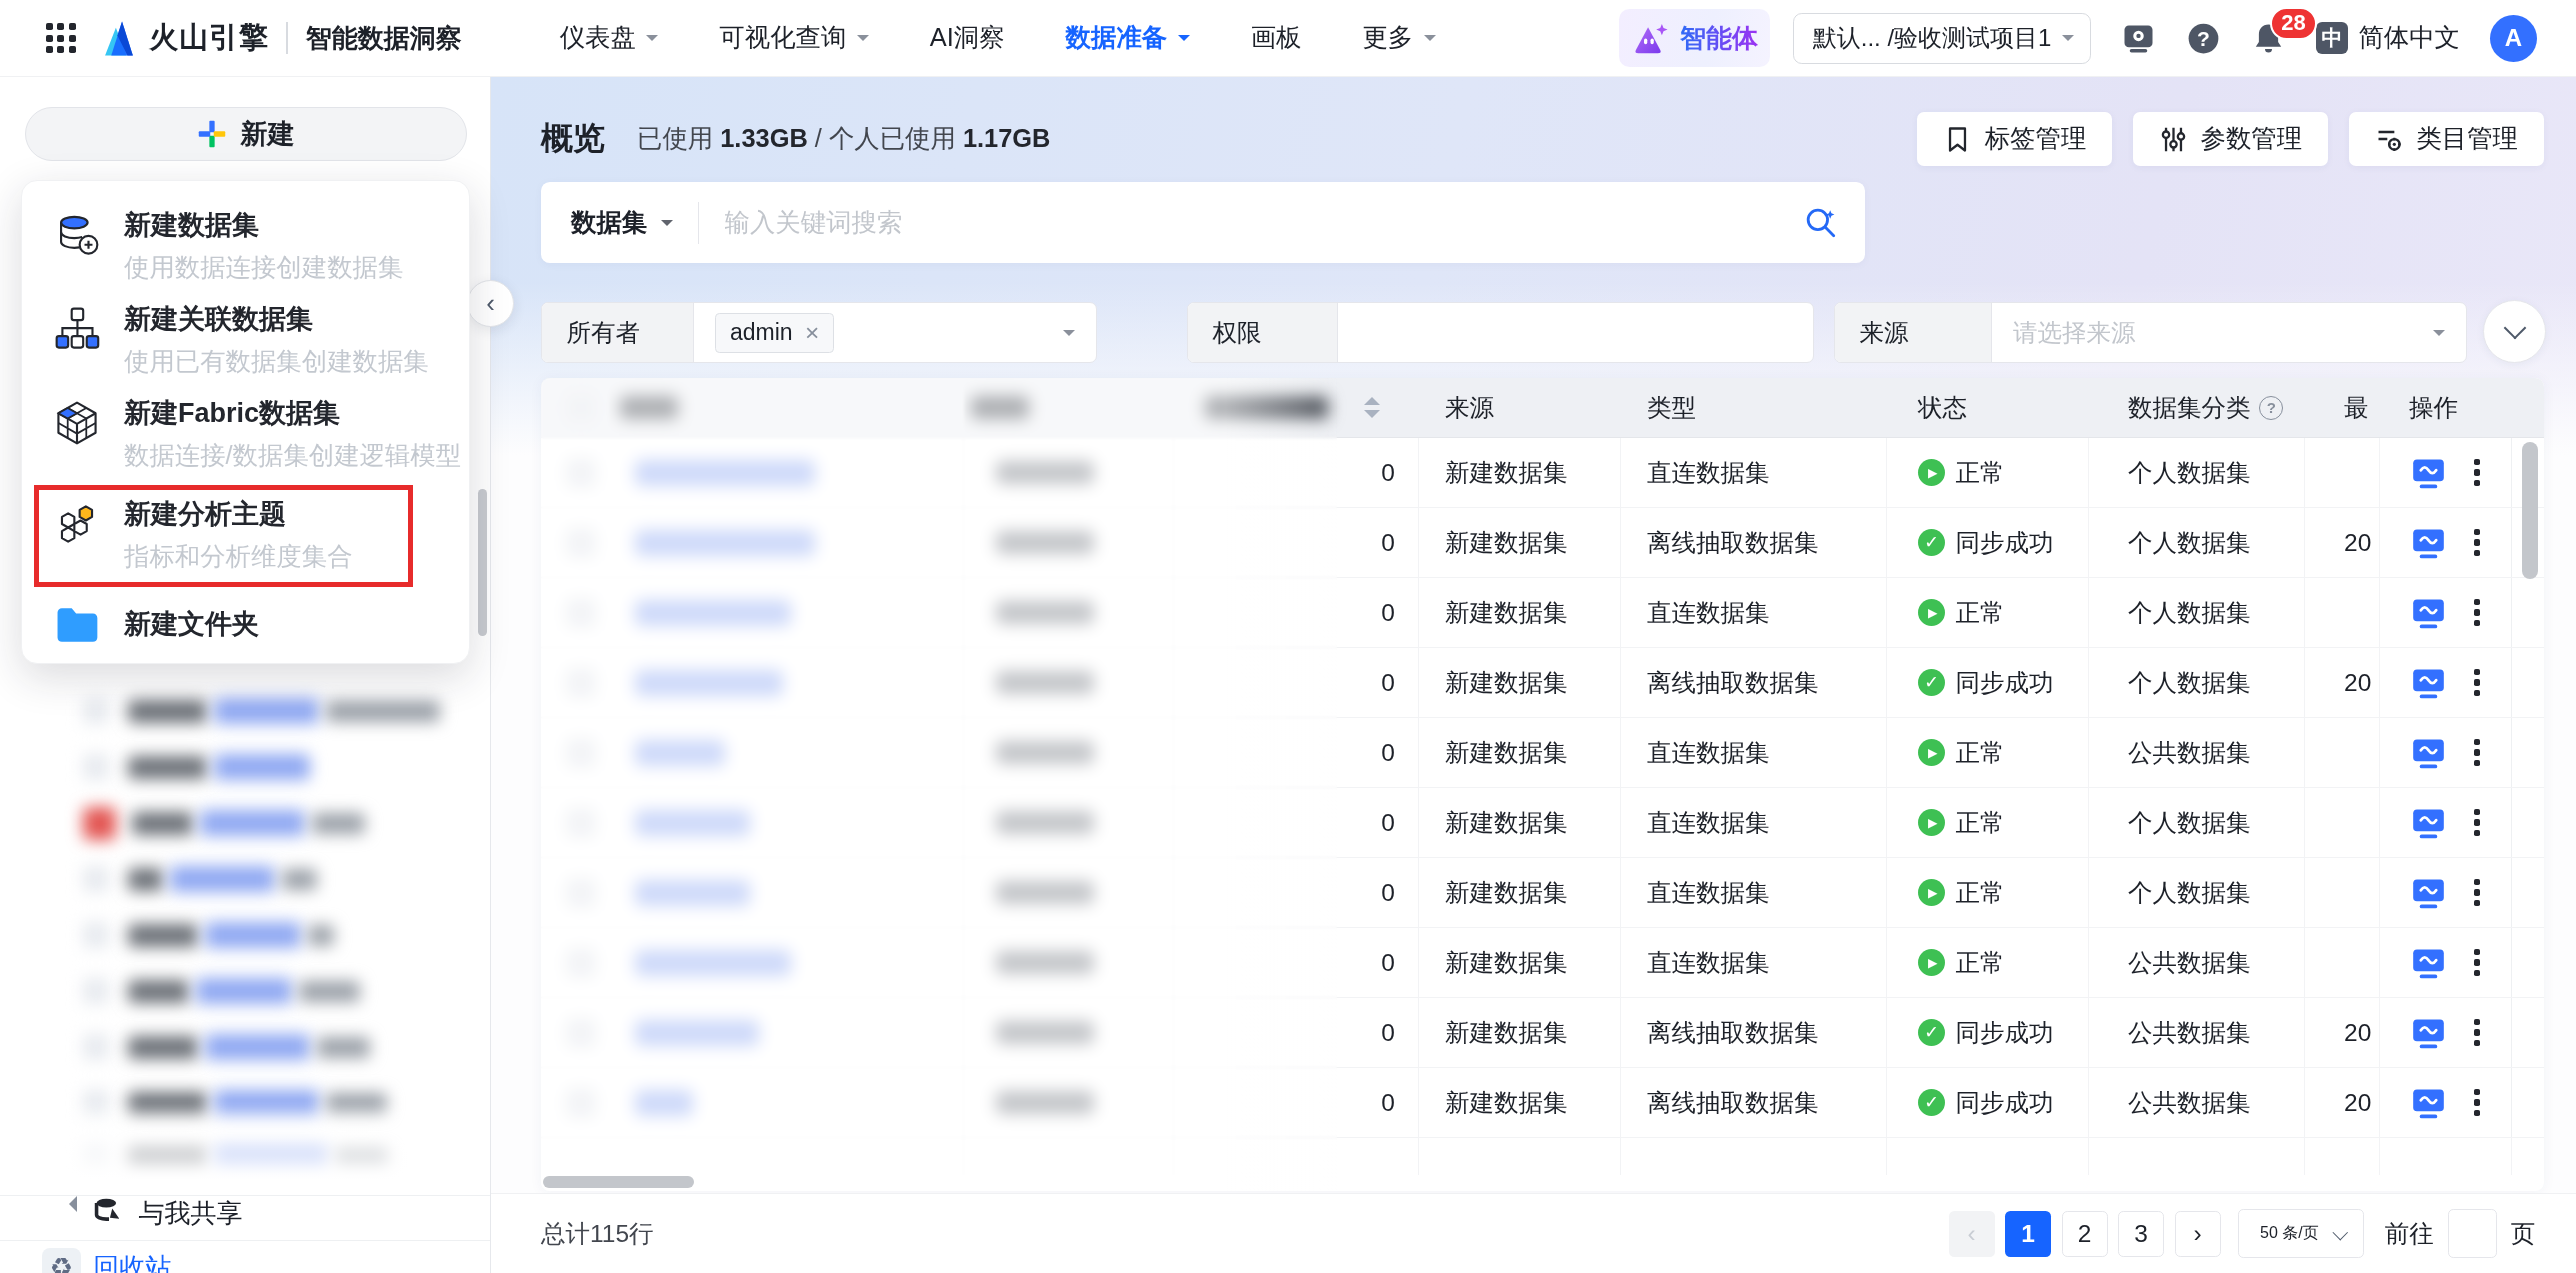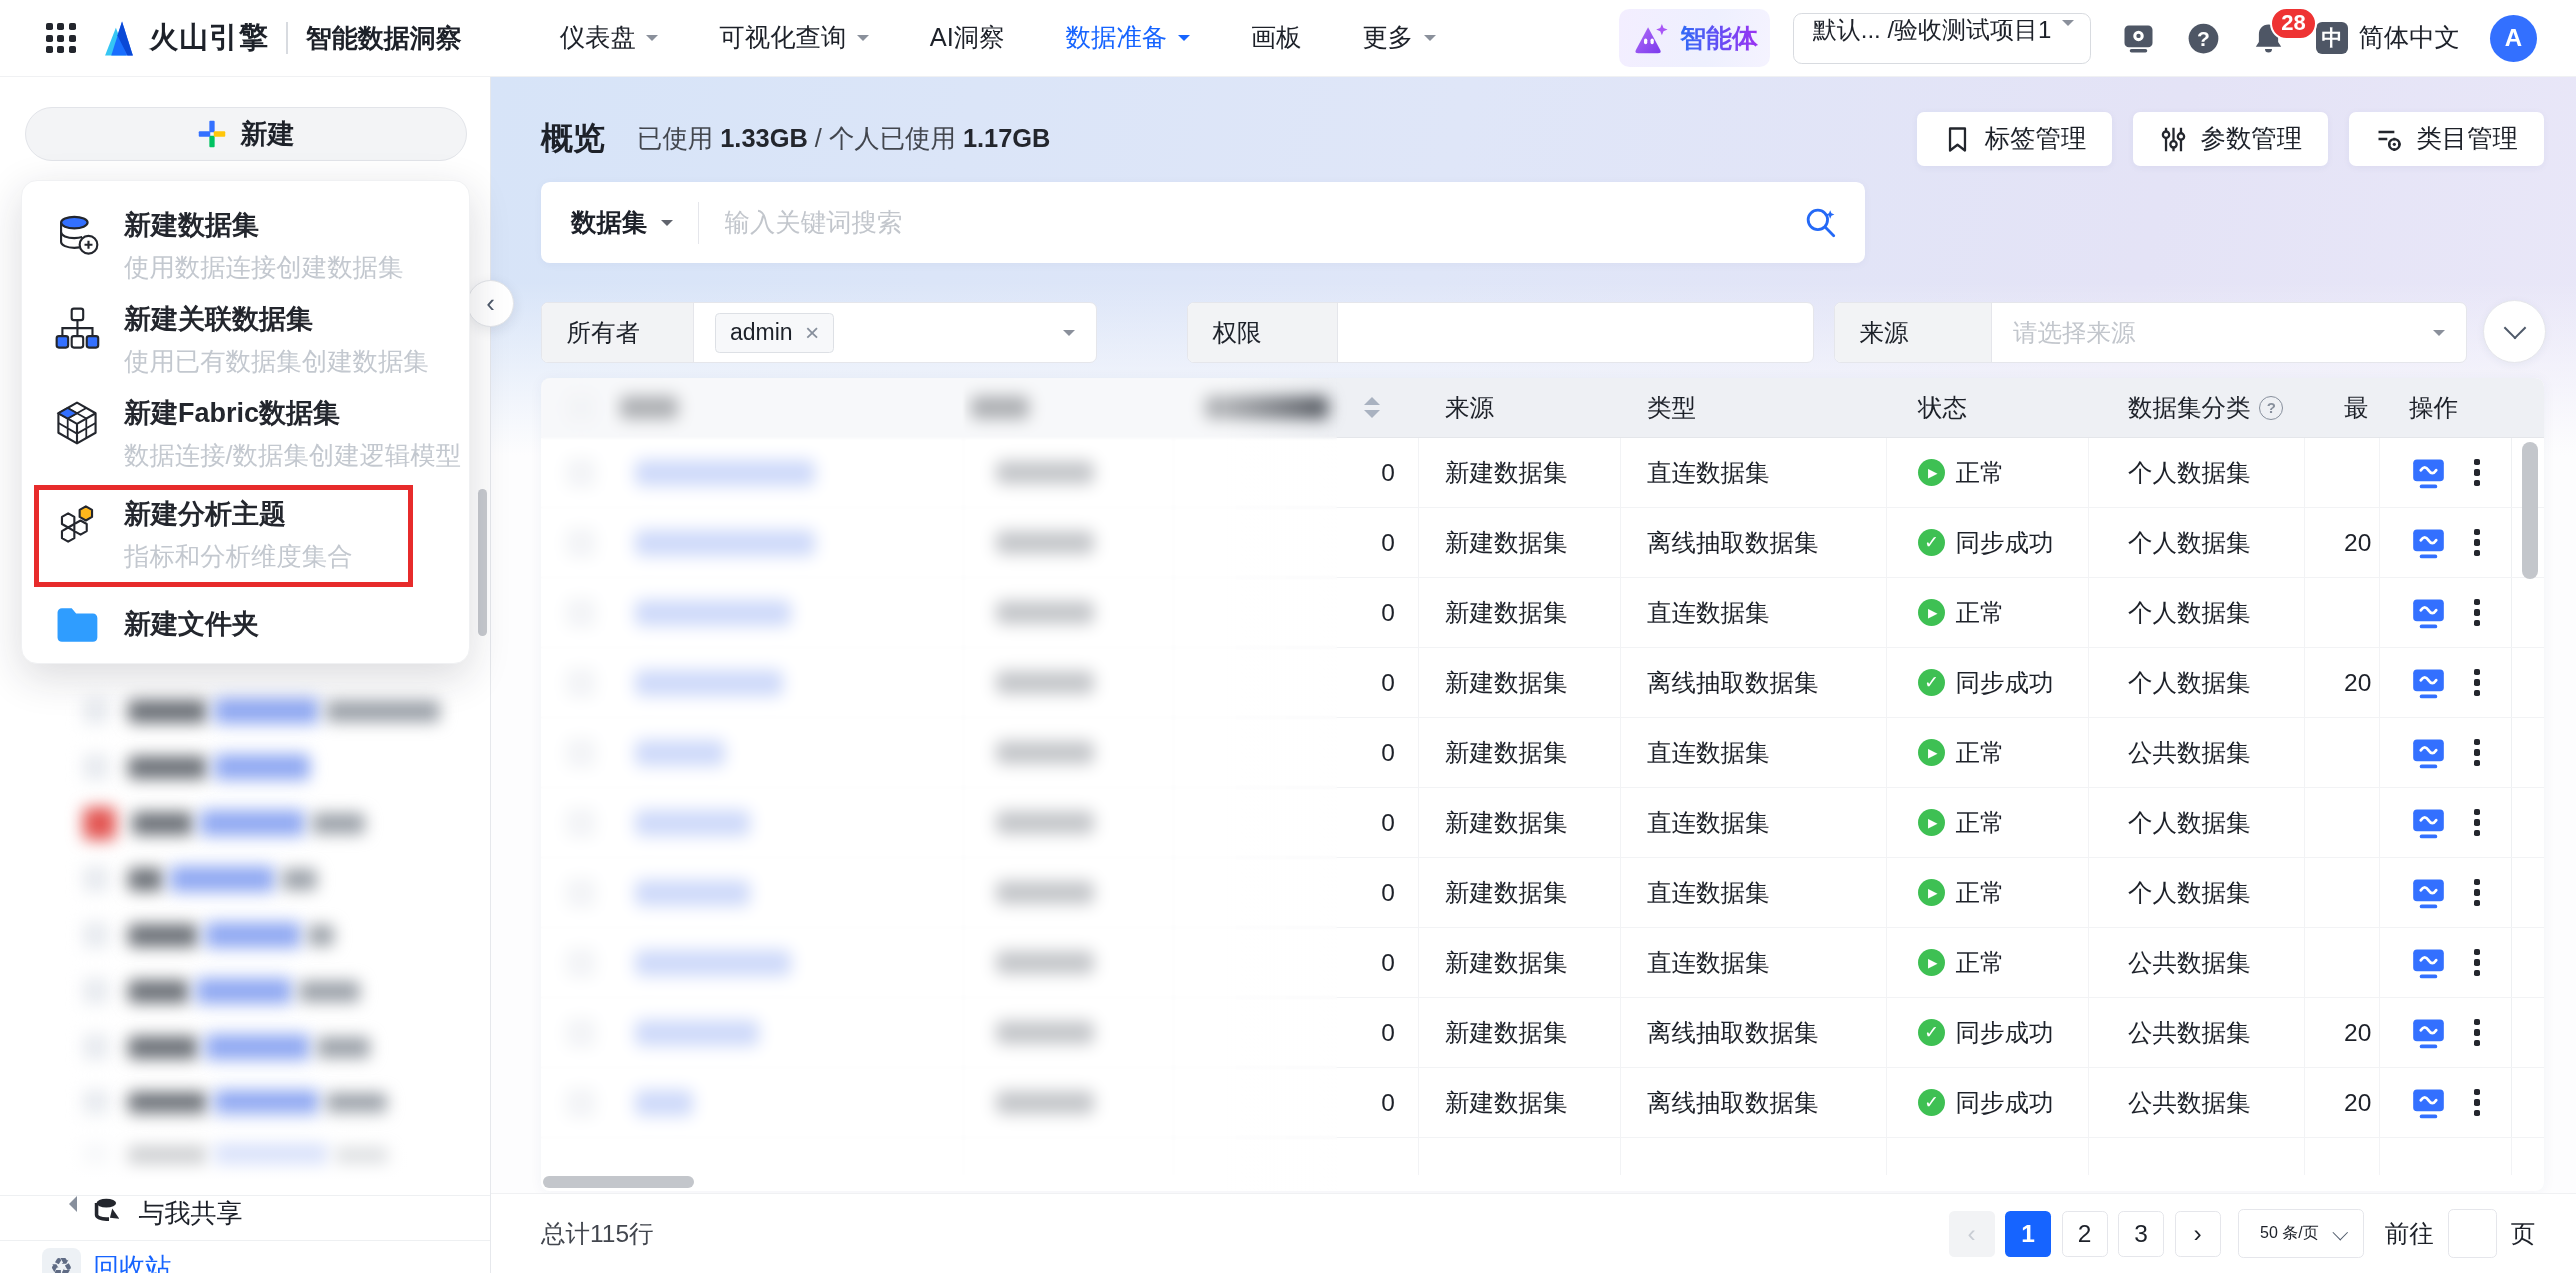--- a/index.html
+++ b/index.html
@@ -13,29 +13,29 @@
   .nav-left { display:flex; align-items:center; padding-left:46px; }
   .grid-icon { display:grid; grid-template-columns:repeat(3,7px); grid-gap:4.4px; margin-right:26px; cursor:pointer; }
   .grid-icon i { width:7px; height:7px; border-radius:1.8px; background:#23262d; }
   .logo-icon { width:37px; height:37px; margin-right:10.5px; }
   .brand { font-size:29px; font-weight:700; letter-spacing:0.9px; }
   .brand-divider { width:1.8px; height:32px; background:#d8dbe0; margin:0 17.5px; }
   .product { font-size:26px; font-weight:700; }
   .menu { display:flex; align-items:center; margin-left:98px; }
   .mi { display:flex; align-items:center; font-size:25.4px; margin-right:61px; cursor:pointer; white-space:nowrap; }
   .mi .caret { width:0; height:0; border:6.1px solid transparent; border-top-color:#8a909b; margin-left:10.5px; margin-top:6.1px; }
-  .mi.active { color:#1664ff; font-weight:400;justify-content:flex-end; }
+  .mi.active { color:#1664ff; font-weight:700;justify-content:flex-end; }
   .mi.active .caret { border-top-color:#1664ff; }
   .nav-right { display:flex; align-items:center; padding-right:39px; }
   .agent-btn { display:flex; align-items:center; justify-content:center; width:151px; height:58px; border:none; border-radius:10.5px;
     background:linear-gradient(100deg,#f3eeff 0%,#eef0fe 60%,#f5f3ff 100%); cursor:pointer; }
   .agent-btn svg { width:39px; height:39px; margin-right:10.5px; }
   .agent-text { font-size:26px; font-weight:700;
     background:linear-gradient(90deg,#2e6bf6,#9b32f2); -webkit-background-clip:text; background-clip:text; color:transparent; }
-  .project-select { display:flex; align-items:flex-start; height:51px; margin-left:23px; padding:0 16px 0 19px;
+  .project-select { display:flex; align-items:center; height:51px; margin-left:23px; padding:0 16px 0 19px;
     border:1.8px solid #d8dbe0; border-radius:8.8px; cursor:pointer; max-width:314px; }
   .project-select .pj-text { font-size:24px; white-space:nowrap; overflow:hidden; max-width:254px; }
   .project-select .caret { width:0; height:0; border:6.1px solid transparent; border-top-color:#8a909b; margin-left:10.5px; margin-top:6.1px; }
   .nav-ico { margin-left:30px; position:relative; cursor:pointer; display:flex; align-items:center; }
   .nav-ico svg { display:block; }
   .badge { position:absolute; top:-14px; left:19px; min-width:47px; height:33px; border-radius:16.6px; background:#e33; color:#fff;
     font-size:22px; font-weight:700; display:flex; align-items:center; justify-content:center; border:2.6px solid #fff; padding:0 7px; }
   .lang { display:flex; align-items:center; margin-left:30px; cursor:pointer; }
   .lang-badge { width:32px; height:32px; border-radius:6.1px; background:#4e5665; color:#fff; font-size:21px; font-weight:700;
     display:flex; align-items:center; justify-content:center; margin-right:10.5px; }

